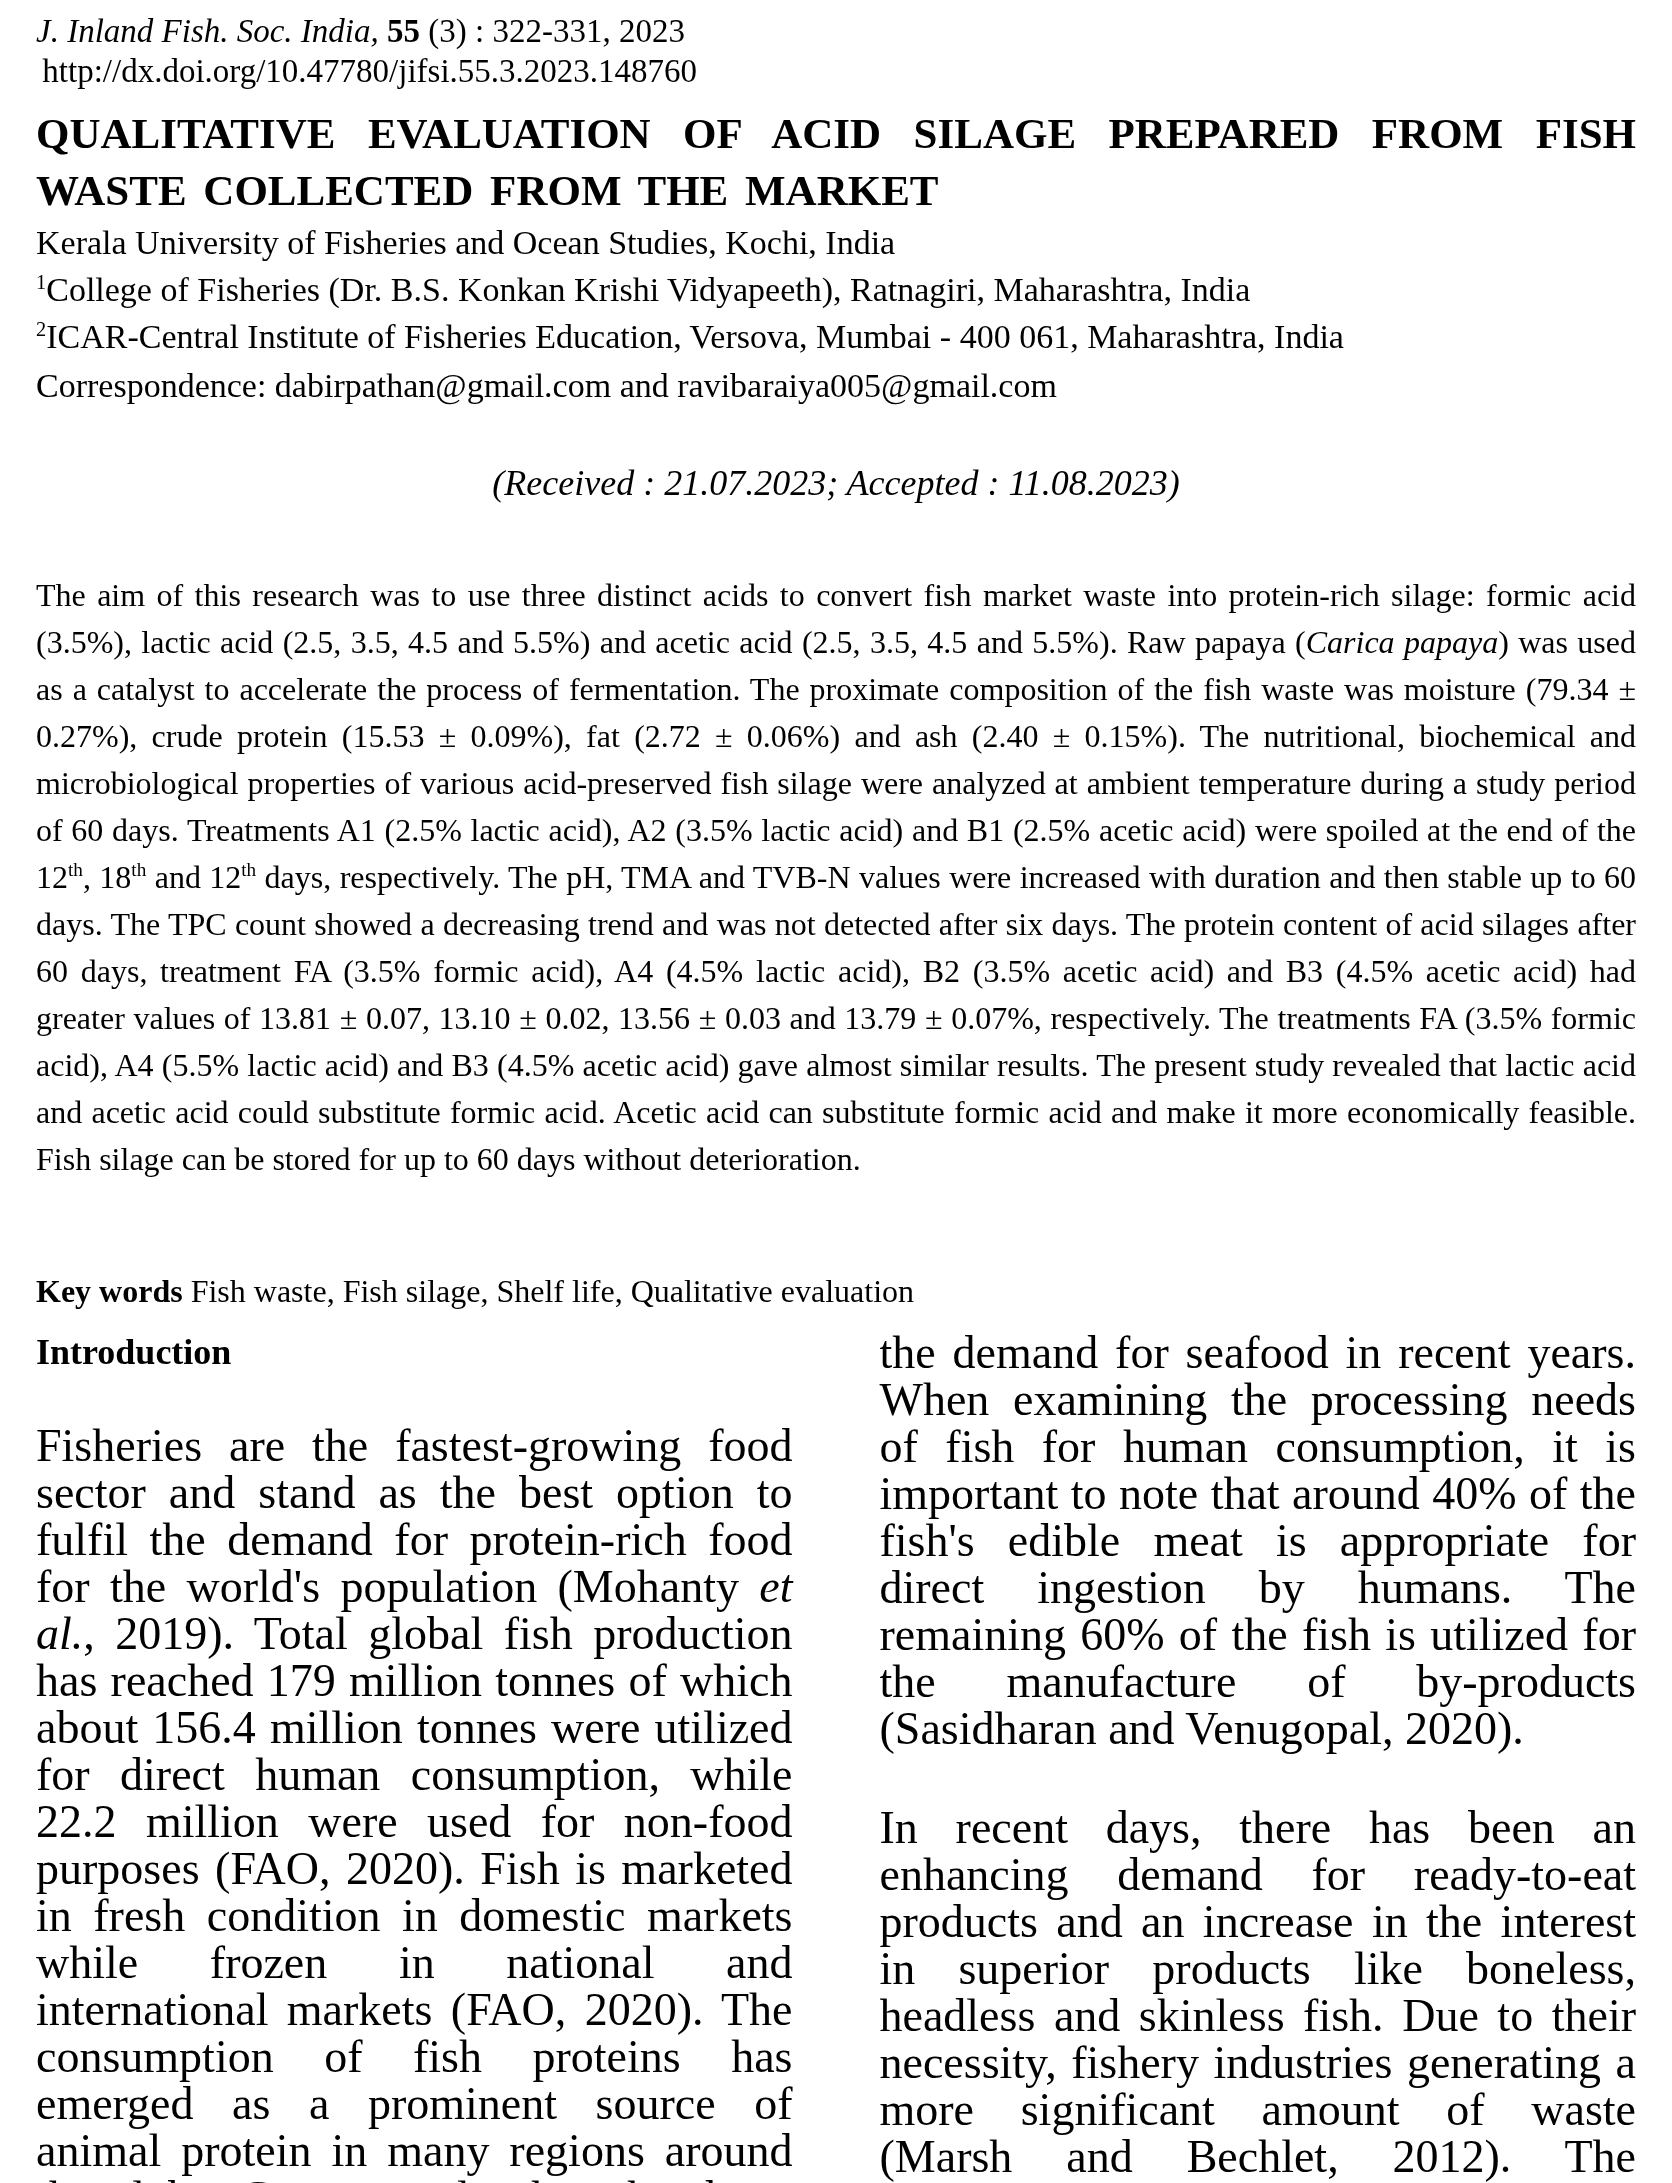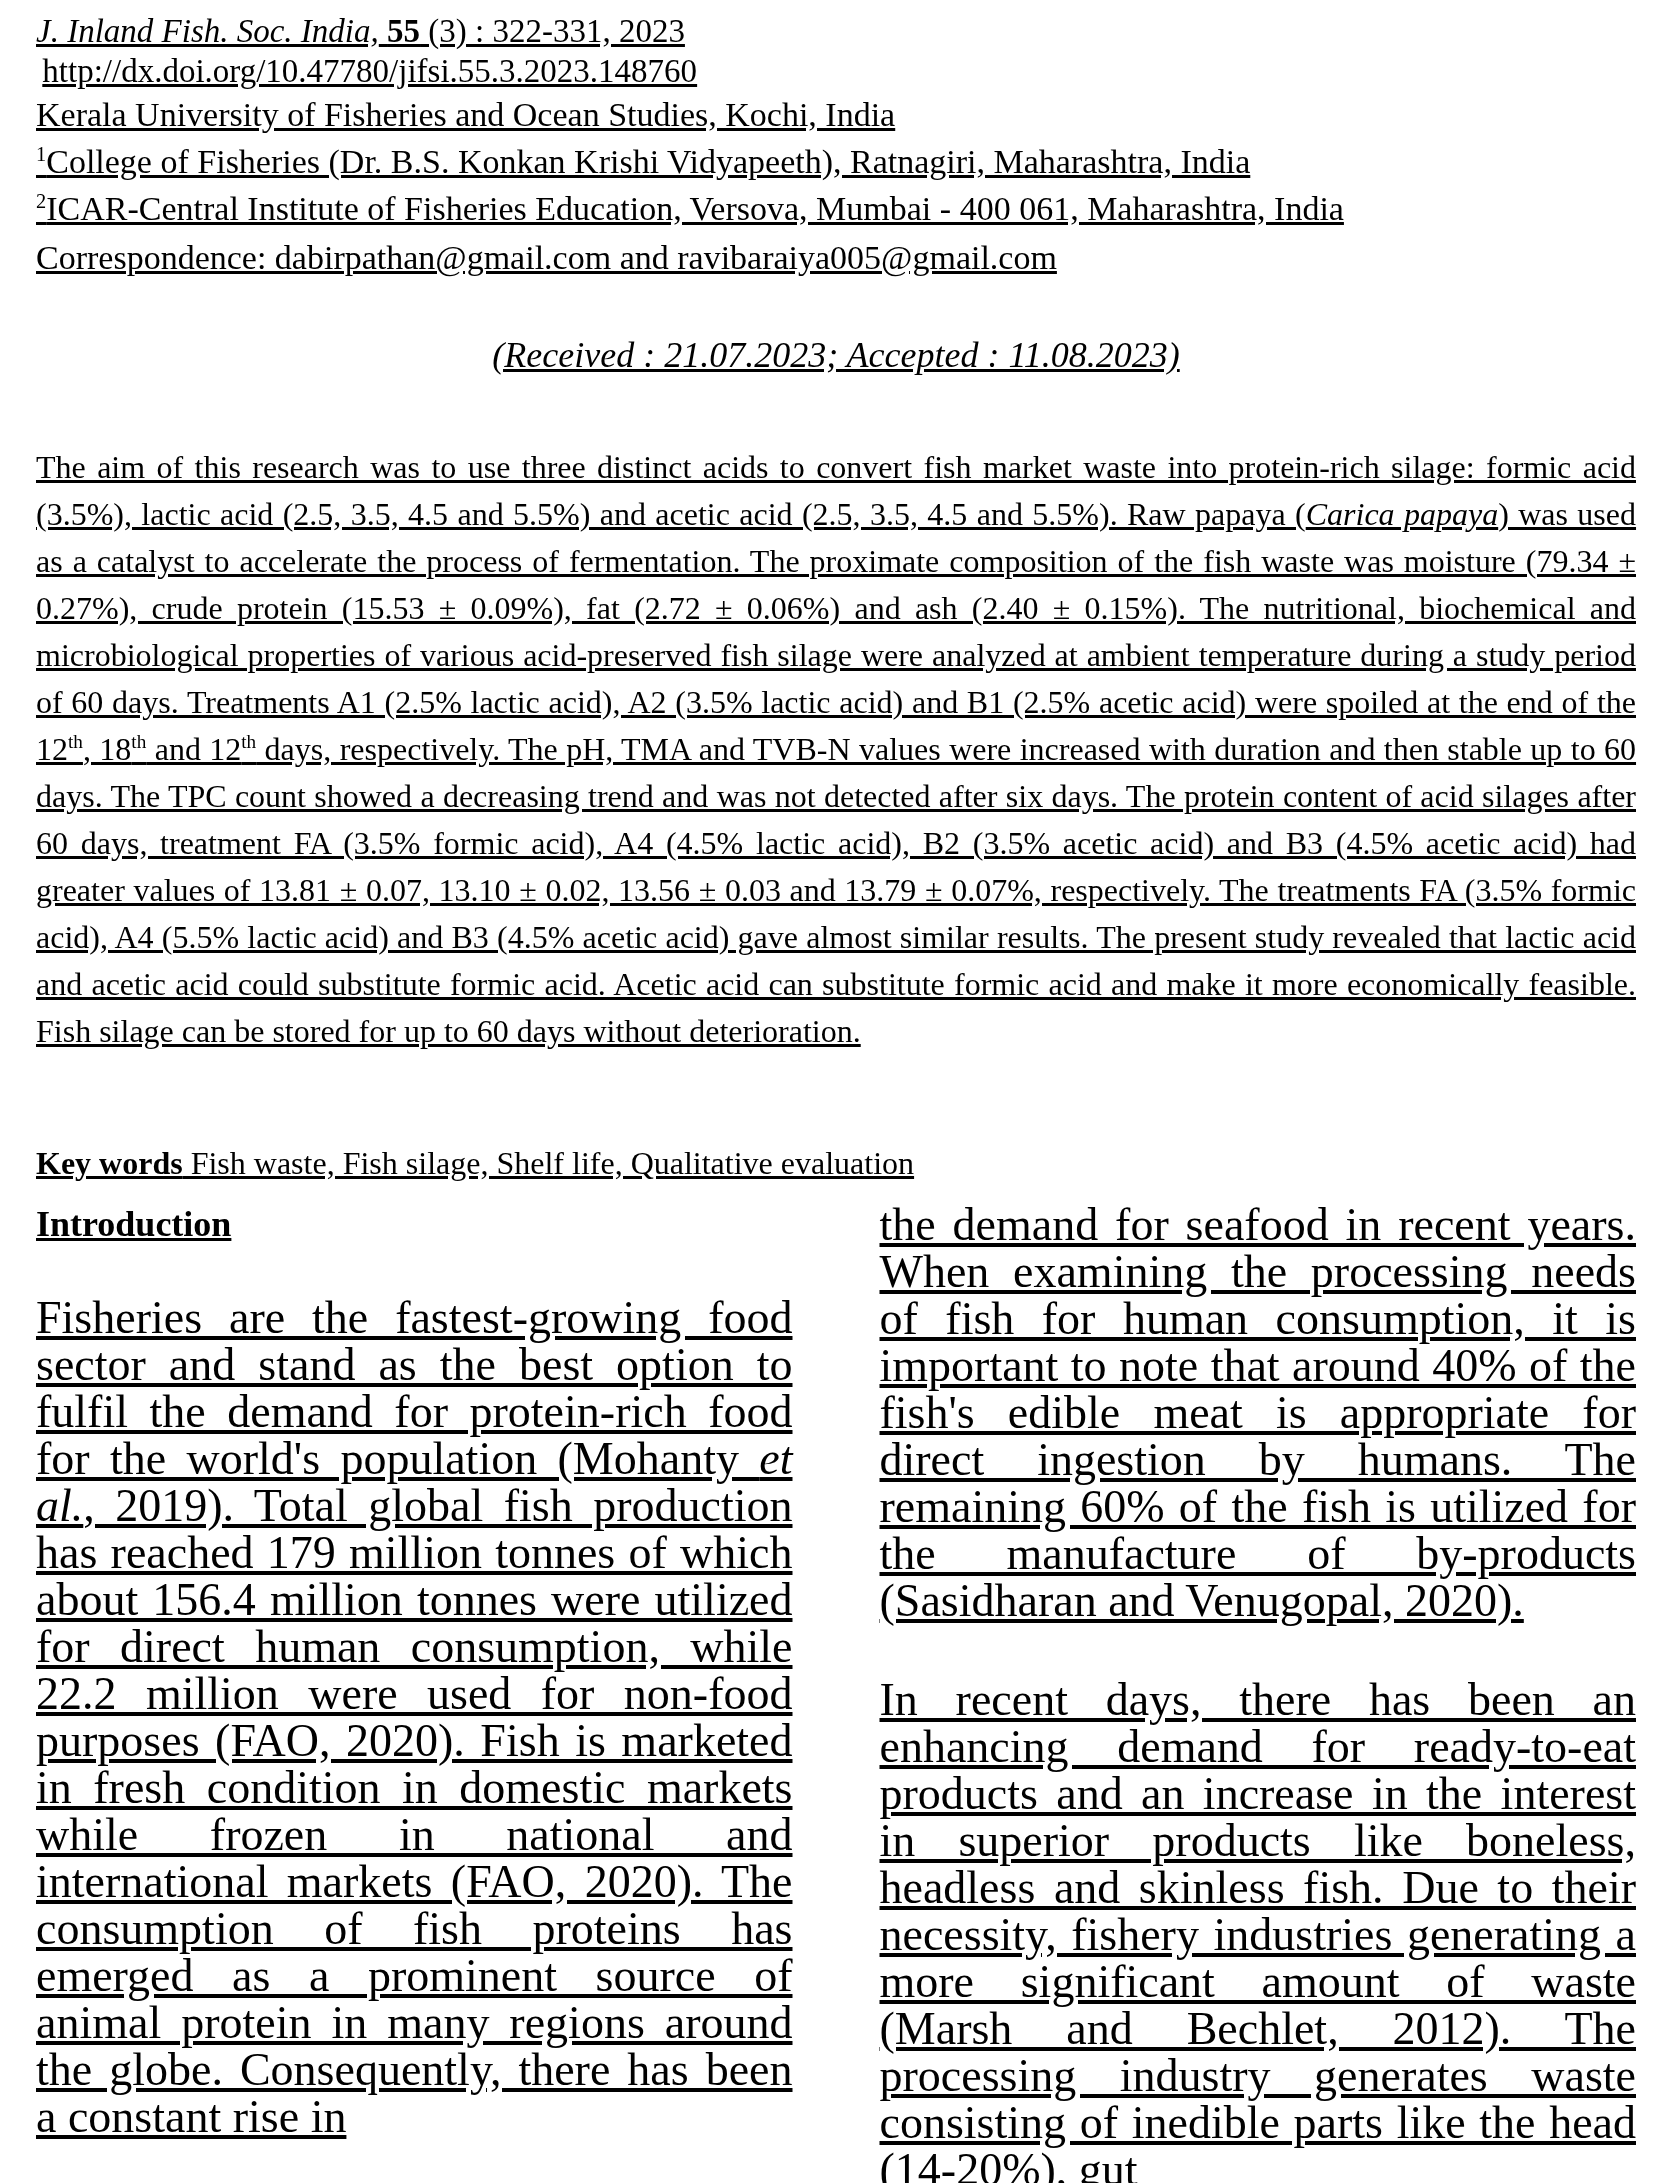--- a/index.html
+++ b/index.html
@@ -6,21 +6,20 @@
   .page {
     position: relative;
     width: 1672px;
     height: 2183px;
     box-sizing: border-box;
     padding: 11px 36px 0 36px;
     background: #ffffff;
     color: #000000;
     font-family: "Liberation Serif", "DejaVu Serif", serif;
     overflow: hidden;
-    text-decoration: underline;
   }
   .journal-line {
     font-size: 33px;
     line-height: 40px;
   }
   .journal-line i { font-style: italic; }
   .journal-line b { font-weight: bold; font-style: normal; }
   .doi-line {
     font-size: 33px;
     line-height: 40px;
@@ -95,20 +94,21 @@
 </style>
 </head>
 <body>
 
 <div class="page">
 
   <div class="journal-line"><i>J. Inland Fish. Soc. India,</i> <b>55</b> (3) : 322-331, 2023</div>
 
   <div class="doi-line">http://dx.doi.org/10.47780/jifsi.55.3.2023.148760</div>
 
+  <h1 class="title">QUALITATIVE EVALUATION OF ACID SILAGE PREPARED FROM FISH WASTE COLLECTED FROM THE MARKET</h1>
 
 
   <div class="affiliation first">Kerala University of Fisheries and Ocean Studies, Kochi, India</div>
 
   <div class="affiliation"><sup>1</sup>College of Fisheries (Dr. B.S. Konkan Krishi Vidyapeeth), Ratnagiri, Maharashtra, India</div>
 
   <div class="affiliation"><sup>2</sup>ICAR-Central Institute of Fisheries Education, Versova, Mumbai - 400 061, Maharashtra, India</div>
 
   <div class="correspondence">Correspondence: dabirpathan@gmail.com and ravibaraiya005@gmail.com</div>
 

